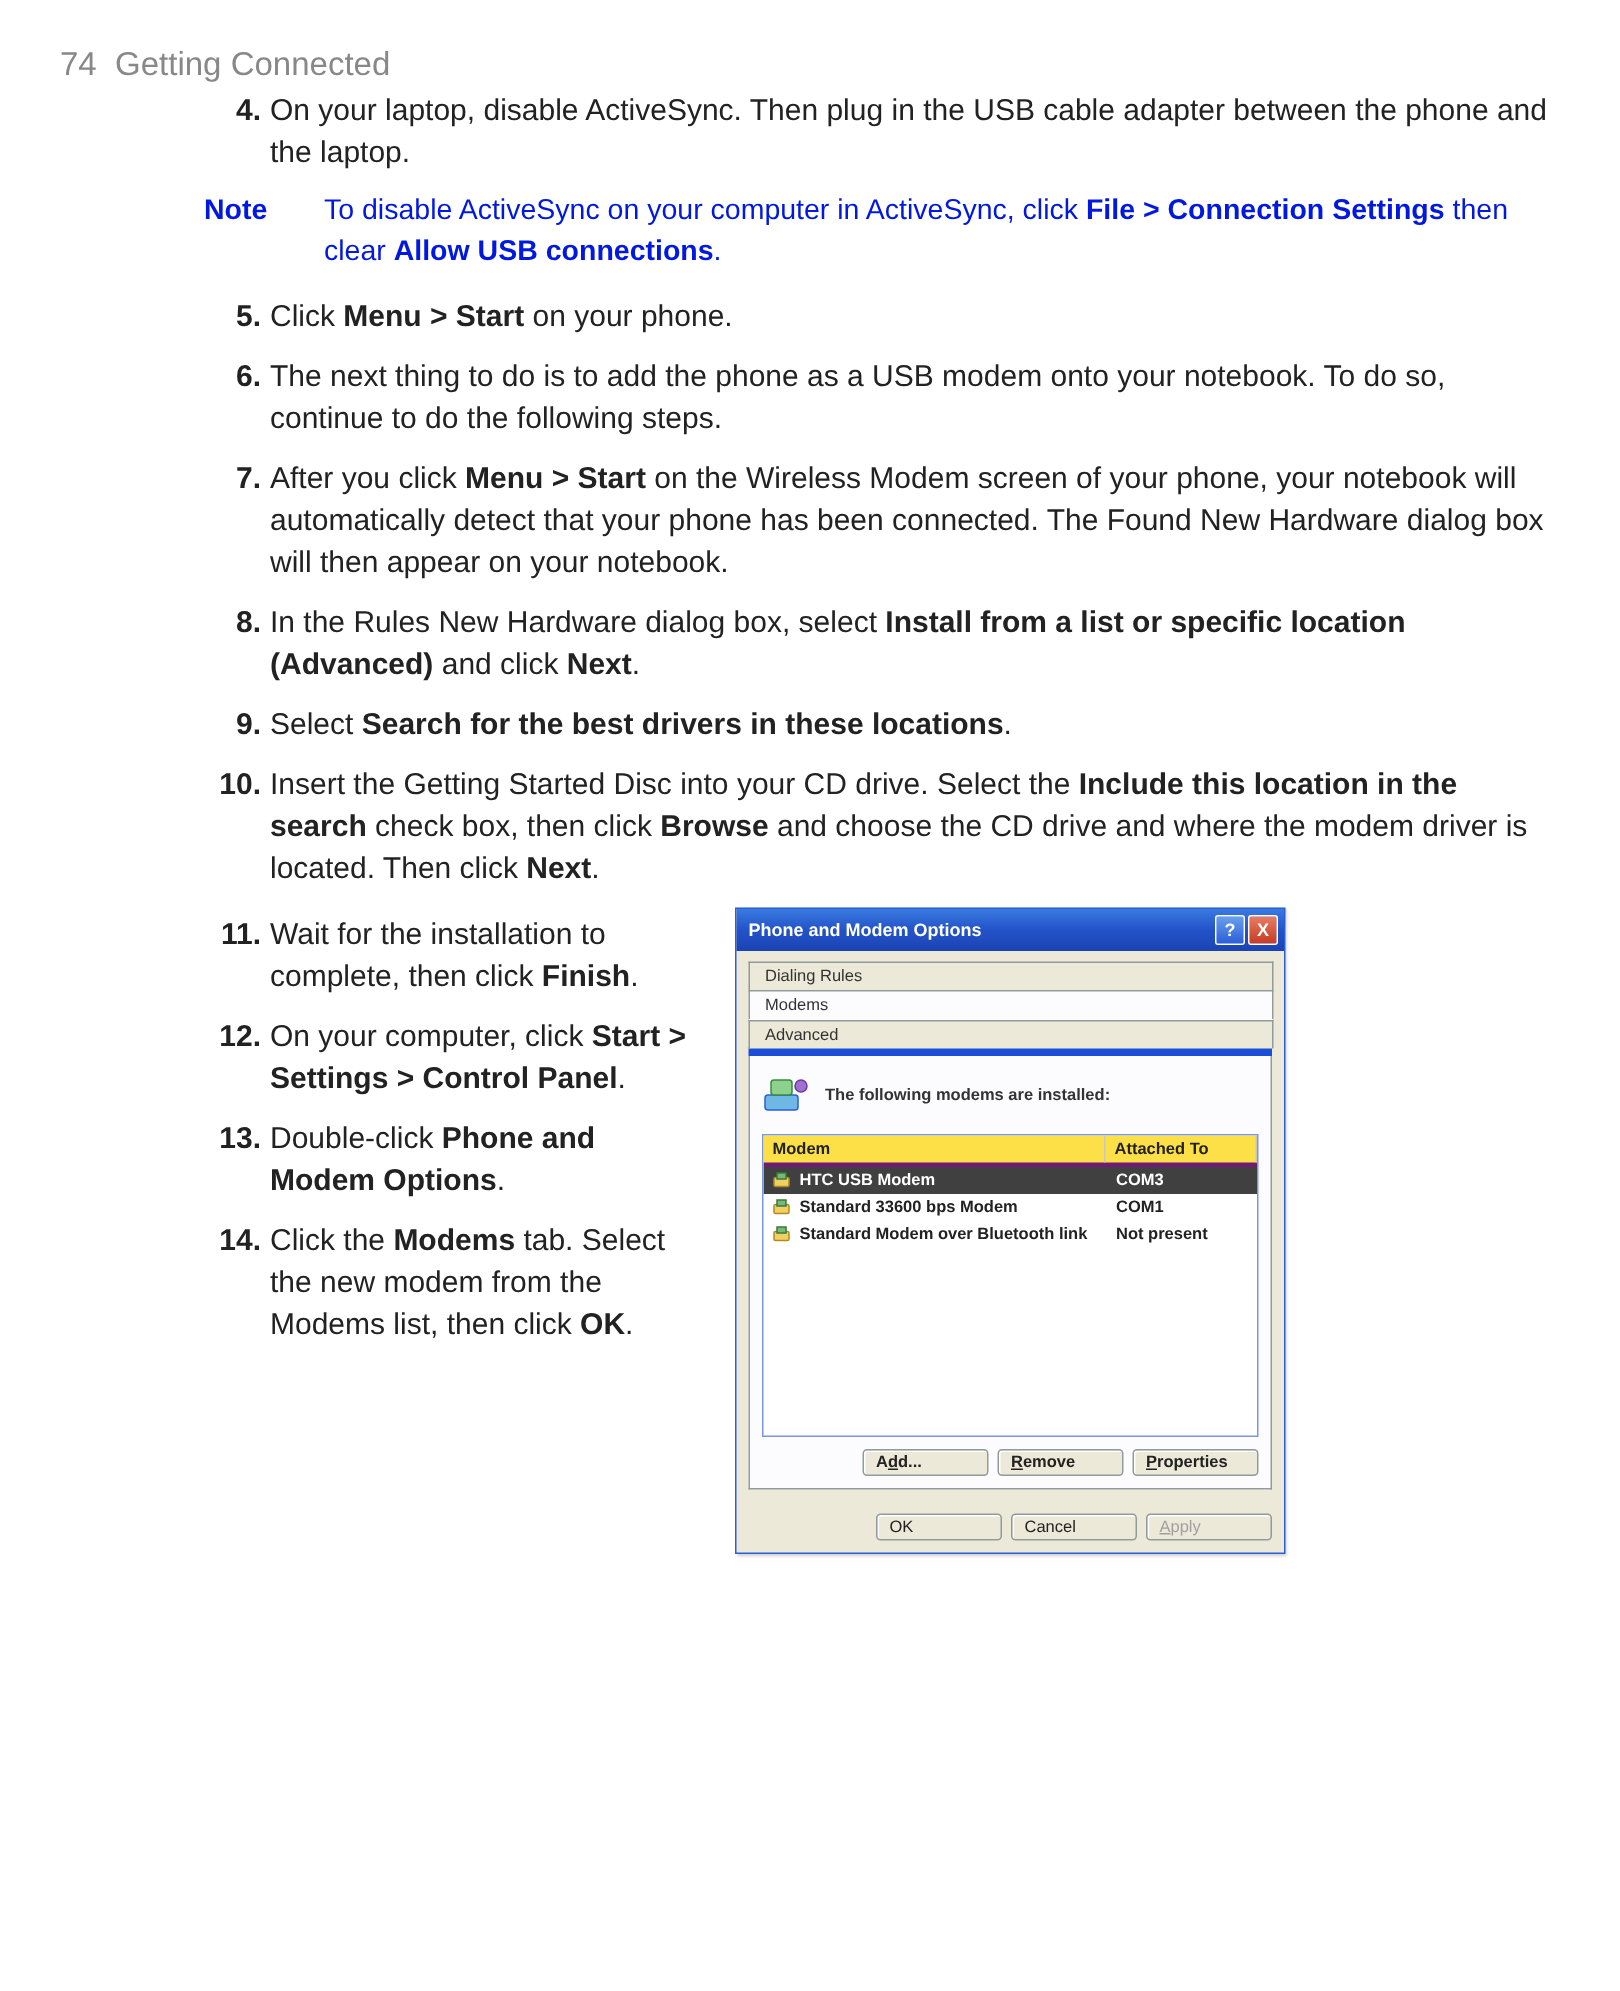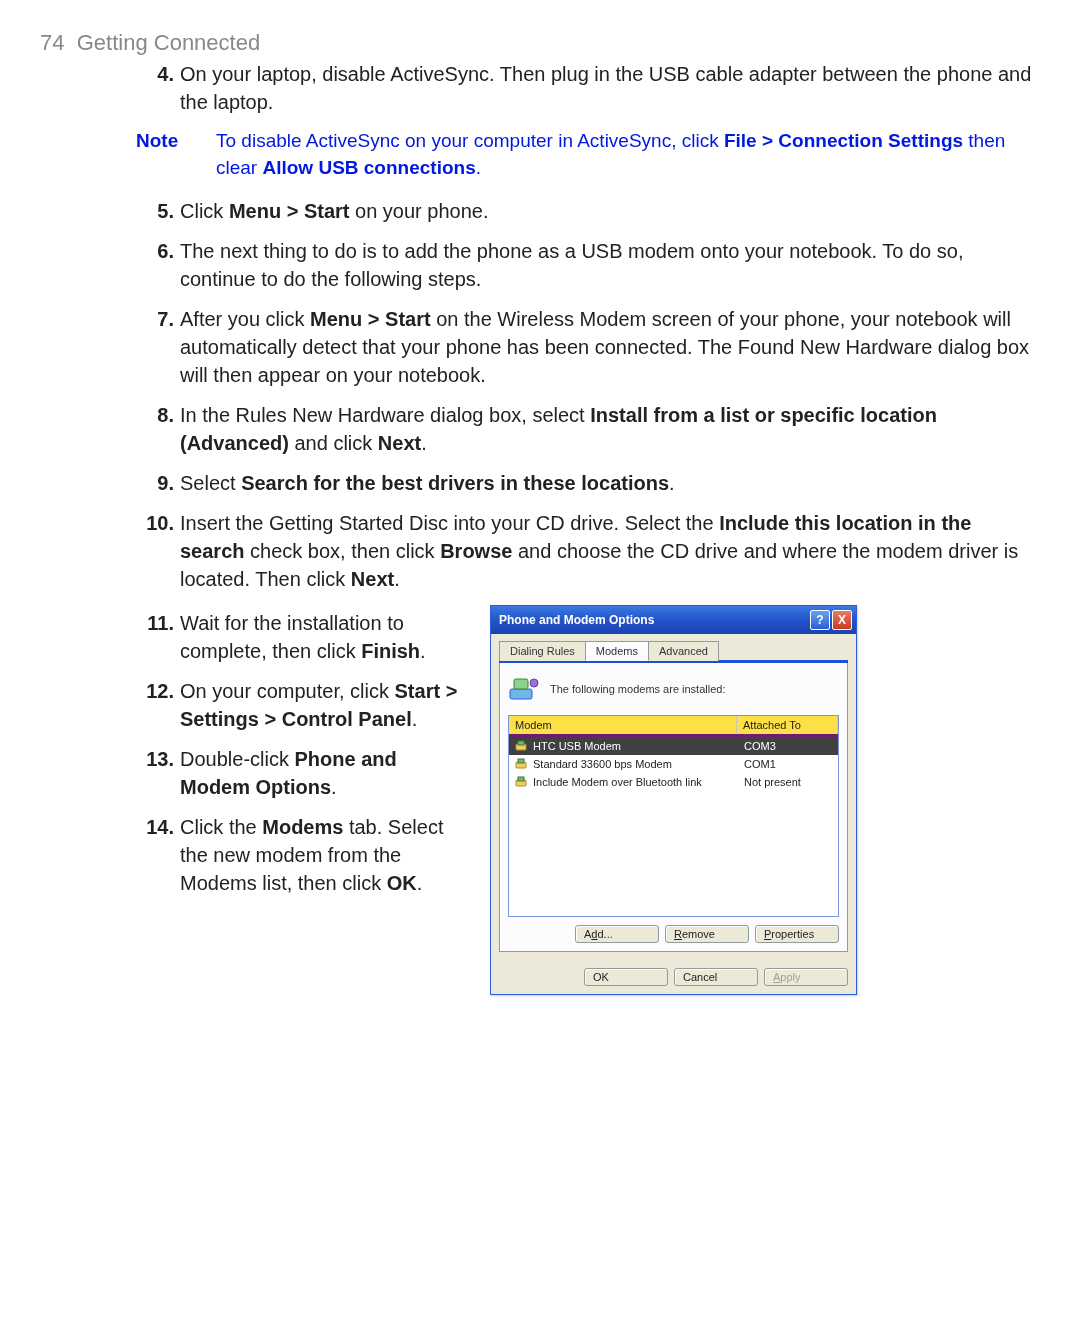--- a/index.html
+++ b/index.html
@@ -89,22 +89,23 @@
     font-weight: bold;
     font-size: 12px;
     color: #fff;
   }
   .xp-help { background: linear-gradient(to bottom,#6aa0ea,#2a5fd8); }
   .xp-close { background: linear-gradient(to bottom,#e87c64,#c73a22); }
 
   .xp-body { padding: 6px 8px 8px 8px; }
   .xp-tabs {
     display: flex;
-    border-bottom: 3px solid #1d4ed8;
-    font-size: 11px;
+    border-bottom: 6px solid #1d4ed8;
+    font-size: 11px;
+    flex-direction: column;
   }
   .xp-tab {
     padding: 3px 10px 3px 10px;
     border: 1px solid #919b9c;
     border-bottom: none;
     background: #ece9d8;
     margin-right: -1px;
     position: relative;
     top: 1px;
     color: #333;
@@ -113,20 +114,21 @@
     background: #fcfcfe;
     z-index: 2;
     top: 1px;
     border-bottom: 1px solid #fcfcfe;
   }
   .xp-tab-content {
     border: 1px solid #919b9c;
     border-top: none;
     background: #fcfcfe;
     padding: 10px 8px 8px 8px;
+    font-weight: bold;
   }
   .xp-desc-row {
     display: flex;
     align-items: center;
     gap: 10px;
     margin-bottom: 10px;
     color: #333;
   }
   .modem-icon-lg {
     width: 32px; height: 32px;
@@ -347,21 +349,21 @@
                 <div class="cell col-port">
                   <span>COM1</span>
                 </div>
               </div>
               <div class="xp-list-row">
                 <div class="cell col-modem">
                   <span class="mini-icon"><svg viewBox="0 0 14 14">
                       <rect x="1" y="5" width="10" height="6" rx="1" fill="#f0d060" stroke="#b08a20"></rect>
                       <rect x="3" y="2" width="6" height="4" fill="#7ab87a" stroke="#3a7a3a"></rect>
                     </svg></span>
-                  <span>Include Modem over Bluetooth link</span>
+                  <span>Standard Modem over Bluetooth link</span>
                 </div>
                 <div class="cell col-port">
                   <span>Not present</span>
                 </div>
               </div>
             </div>
         </div>
 
         <div class="xp-btn-row">
           <div class="xp-btn"><span>A</span><span class="ul">d</span><span>d...</span></div>

